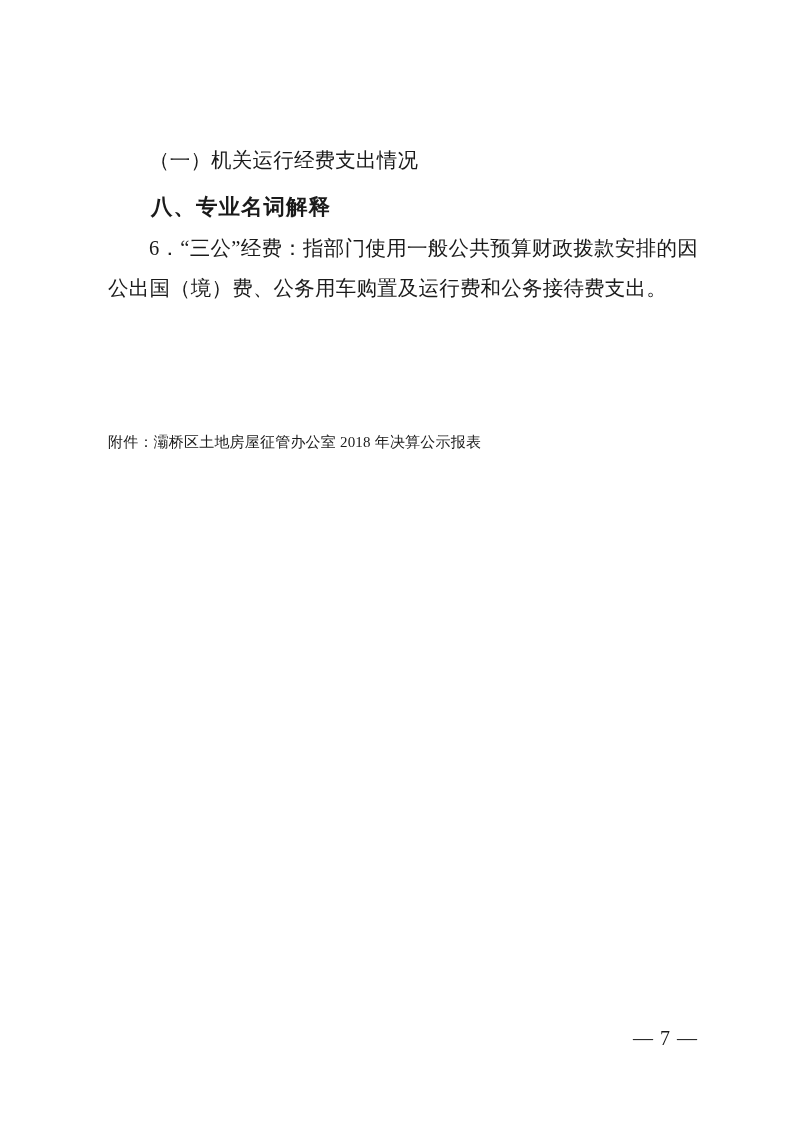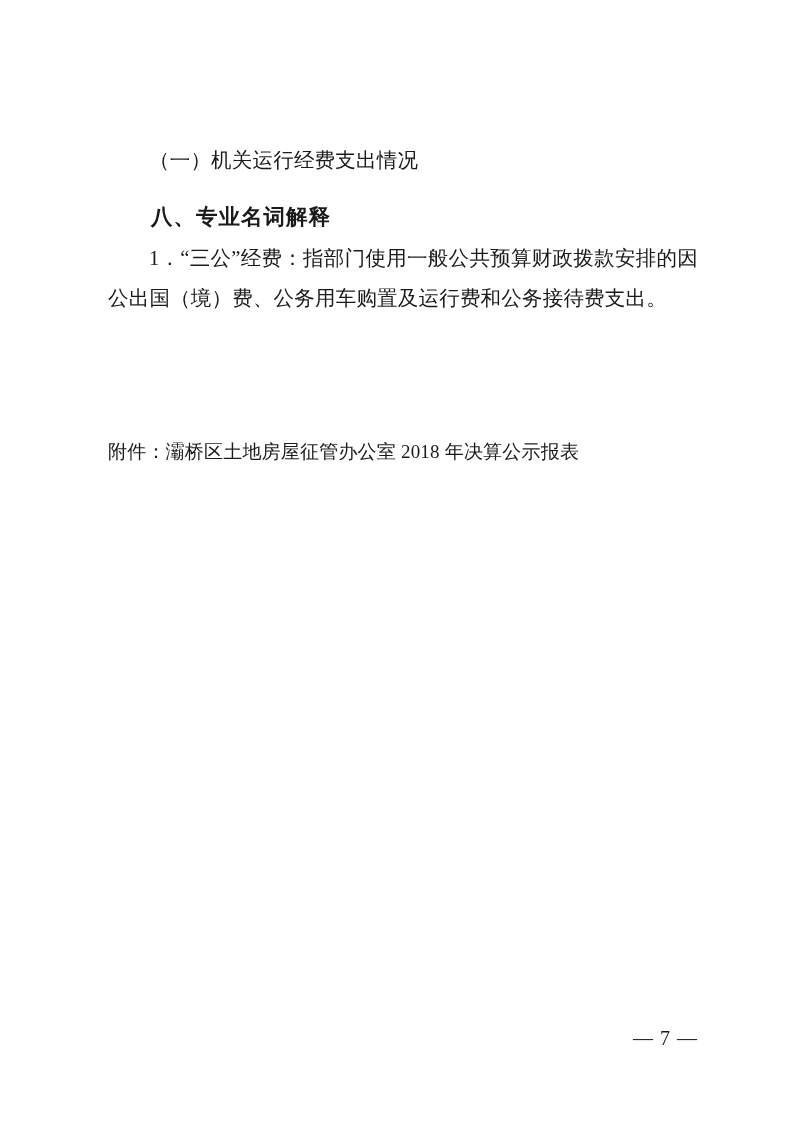--- a/index.html
+++ b/index.html
@@ -33,26 +33,26 @@
   }
   .para {
     margin: 0 0 0 0;
     text-indent: 2em;
   }
   .section-heading {
     font-family: Liberation Sans, sans-serif;
     font-weight: bold;
     font-size: 21.5px;
     line-height: 42px;
-    margin: 16px 0 0 0;
+    margin: 6px 0 0 0;
     text-indent: 2em;
     letter-spacing: 1px;
   }
   .attachment {
-    font-size: 19px;
+    font-size: 15px;
     line-height: 36px;
     margin-top: 116px;
     text-indent: 0;
   }
   .footer {
     position: absolute;
     left: 0;
     right: 0;
     bottom: 72px;
     text-align: right;
@@ -65,19 +65,19 @@
 </head>
 <body>
 
 <div class="page">
 
   <div class="body-text">
     <p class="para">（一）机关运行经费支出情况</p>
 
     <h2 class="section-heading">八、专业名词解释</h2>
 
-    <p class="para">1．“三公”经费：指部门使用一般公共预算财政拨款安排的因公出国（境）费、公务用车购置及运行费和公务接待费支出。</p>
+    <p class="para">6．“三公”经费：指部门使用一般公共预算财政拨款安排的因公出国（境）费、公务用车购置及运行费和公务接待费支出。</p>
 
     <p class="attachment">附件：灞桥区土地房屋征管办公室 2018 年决算公示报表</p>
   </div>
 
   <div class="footer">— 7 —</div>
 </div>
 
 </body></html>

